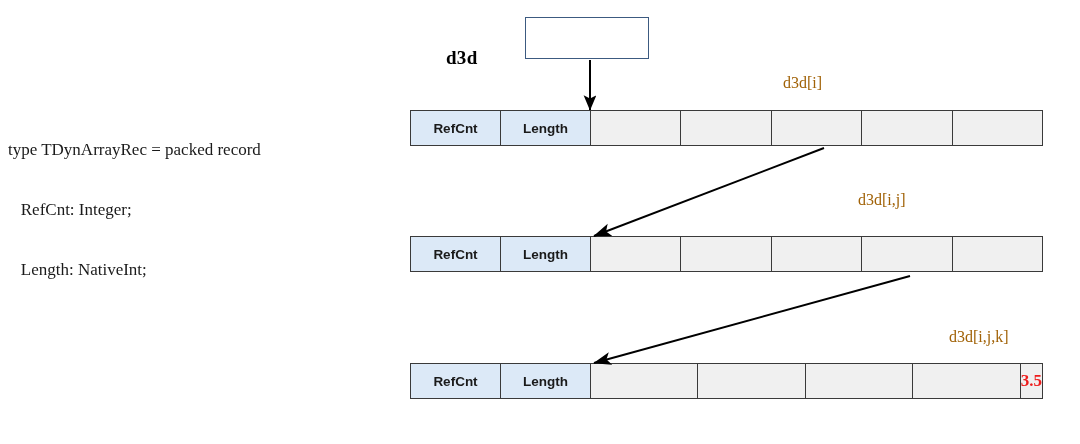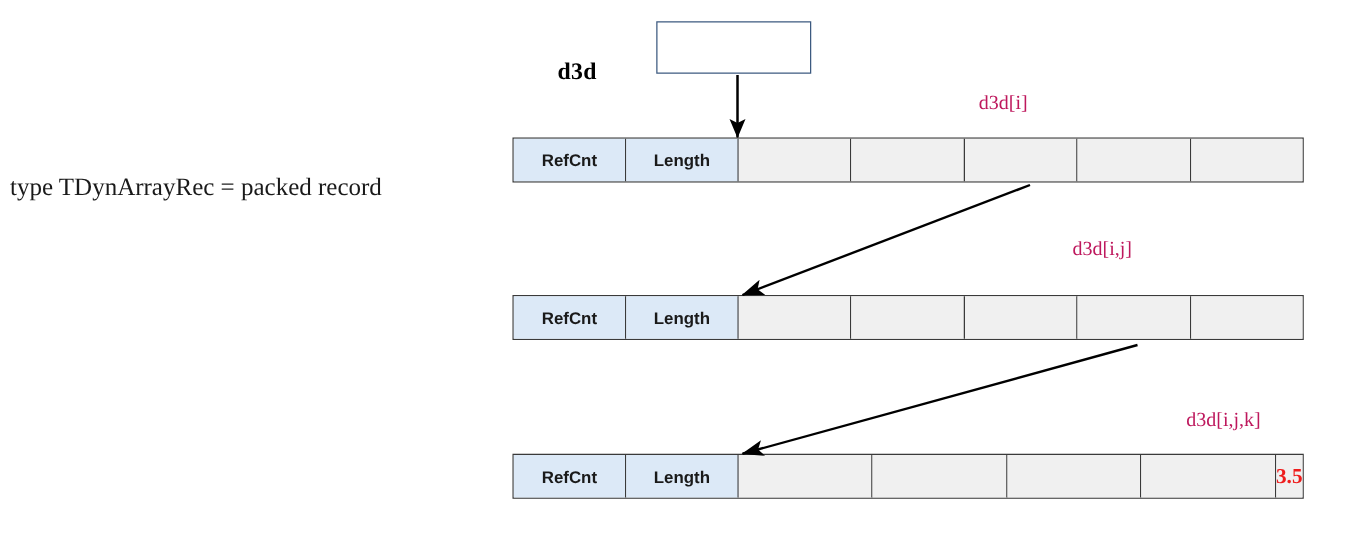--- a/index.html
+++ b/index.html
@@ -18,21 +18,21 @@
     width: 1080px;
     height: 444px;
   }
 
   
   .code-block {
     position: absolute;
     left: 8px;
     top: 100px;
     font-family: "Liberation Serif", serif;
-    font-size: 20px;
+    font-size: 17px;
     line-height: 20px;
     color: #1a1a1a;
     white-space: pre;
   }
   .code-line { white-space: pre; }
 
   
   .d3d-label {
     position: absolute;
     left: 446px;
@@ -96,21 +96,21 @@
     color: #ee1c1c;
     font-size: 17px;
     font-weight: bold;
   }
 
   
   .row-caption {
     position: absolute;
     font-family: "Liberation Serif", serif;
     font-size: 16px;
-    color: #be185d;
+    color: #a16207;
     white-space: nowrap;
   }
   .cap1 { left: 783px; top: 74px; }
   .cap2 { left: 858px; top: 191px; }
   .cap3 { left: 949px; top: 328px; }
 
   
   #arrows {
     position: absolute;
     left: 0;
@@ -120,20 +120,22 @@
     pointer-events: none;
   }
 </style>
 </head>
 <body>
 
 <div id="canvas">
 
   <div class="code-block">
     <div class="code-line">type TDynArrayRec = packed record</div>
+    <div class="code-line">   RefCnt: Integer;</div>
+    <div class="code-line">   Length: NativeInt;</div>
   </div>
 
   <div class="d3d-label">d3d</div>
   <div class="d3d-box"></div>
 
   <div class="row-caption cap1">d3d[i]</div>
   <div class="array-row row1">
     <div class="cell header">RefCnt</div>
     <div class="cell header">Length</div>
     <div class="cell slot"></div>

